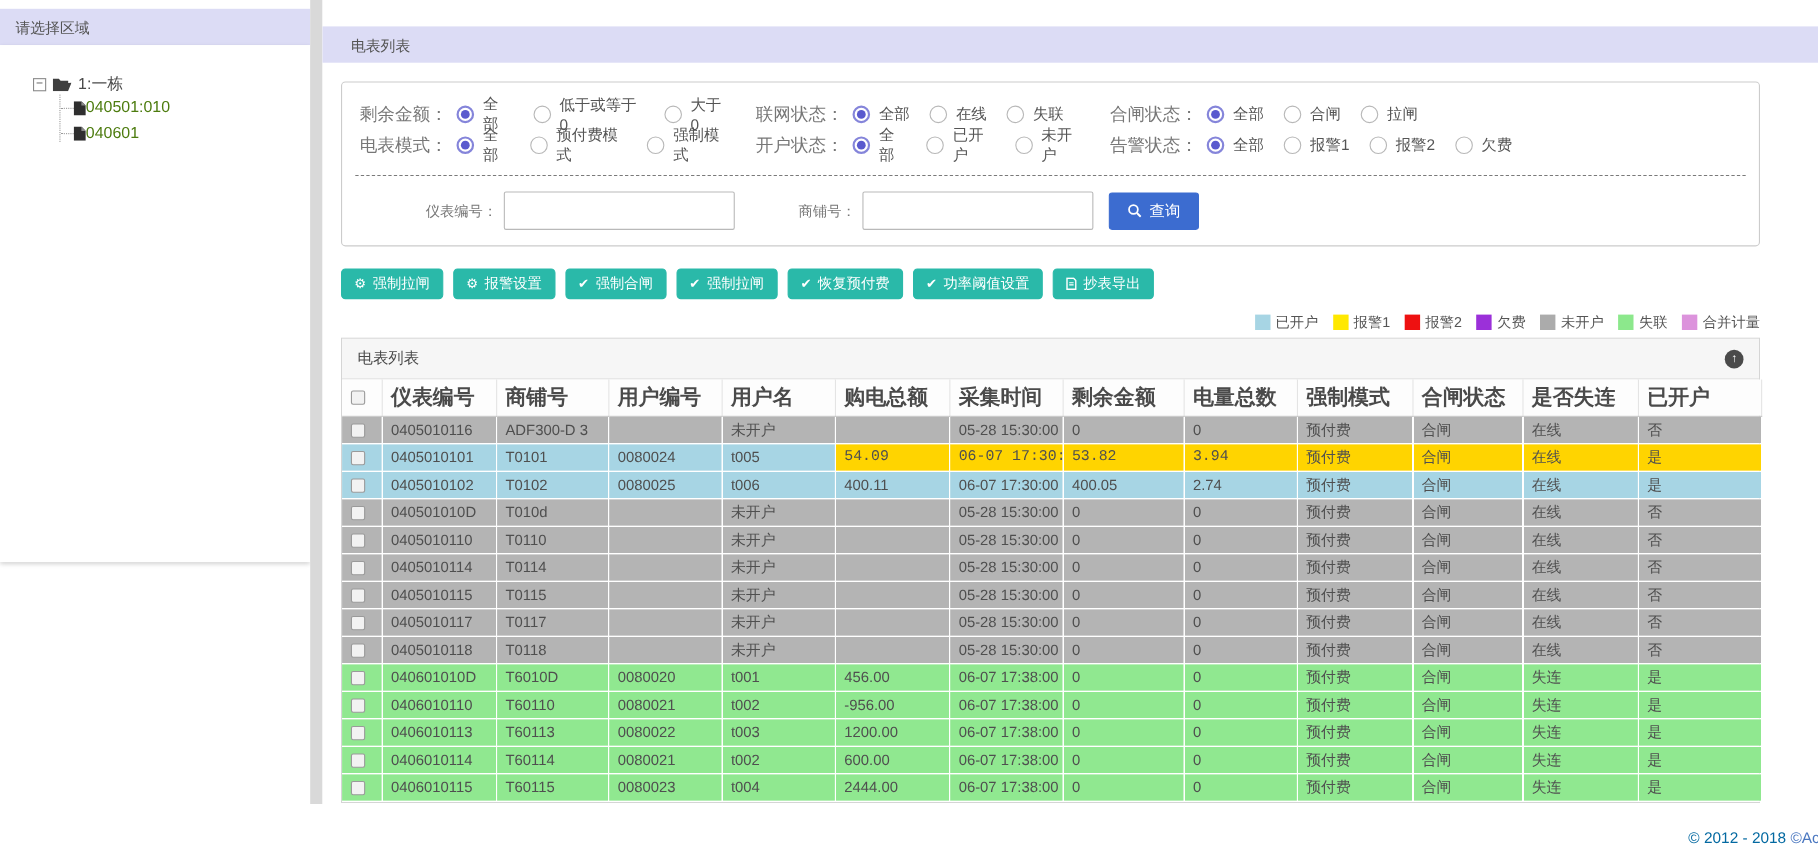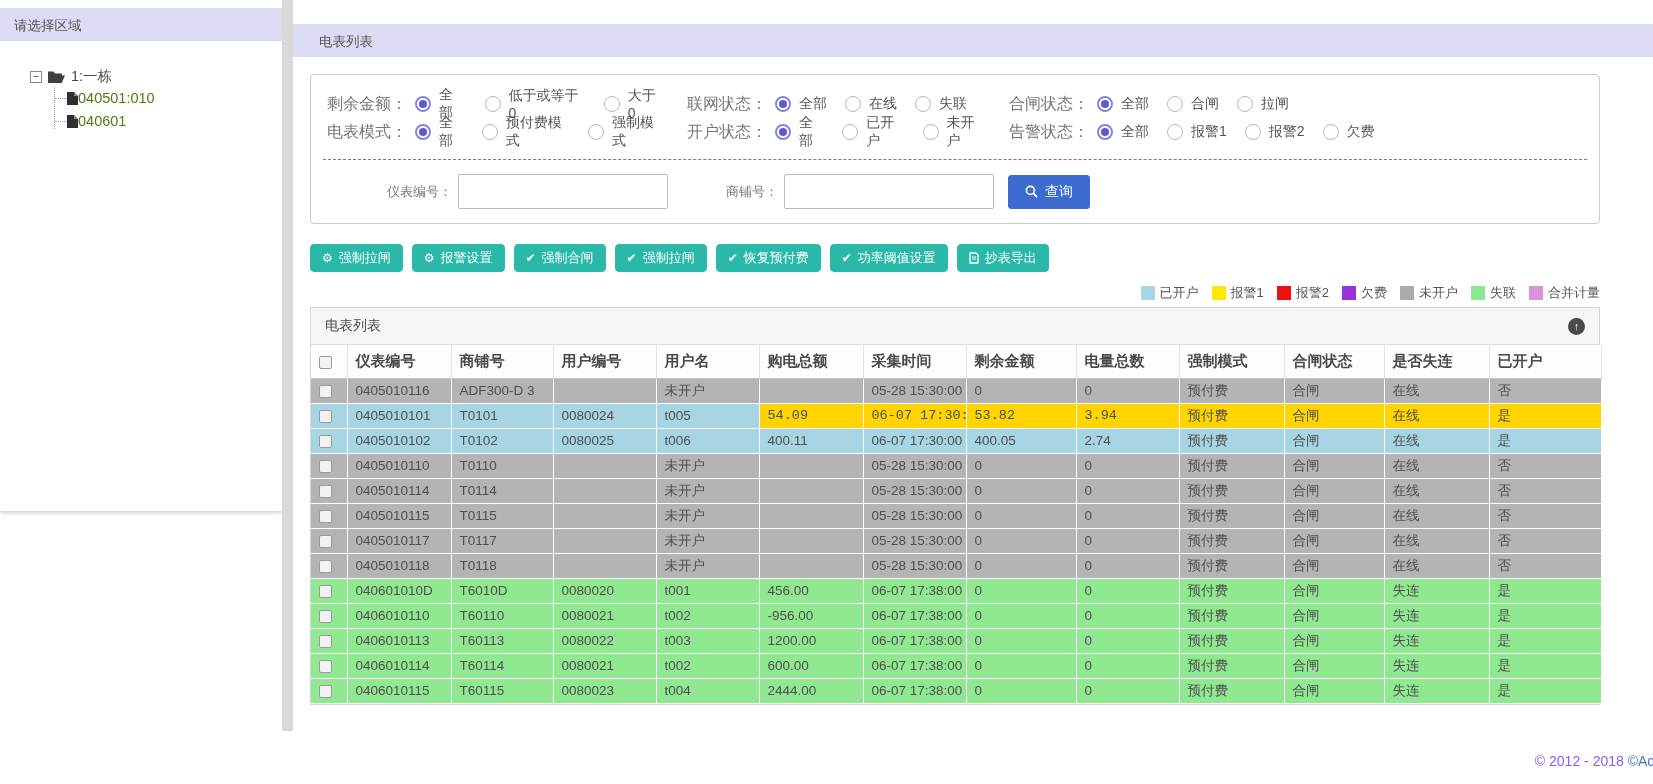--- a/index.html
+++ b/index.html
@@ -69,35 +69,35 @@
 
   
   .table-panel { width:1290px; margin-top:5px; border:1px solid #d5d5d5; background:#fff; }
   .tp-header { height:37px; background:#f6f6f6; border-bottom:1px solid #ddd;
     display:flex; align-items:center; justify-content:space-between; padding:0 14px;
     font-size:14px; color:#4a4a4a; }
   .collapse-ico { width:17px; height:17px; border-radius:50%; background:#4a4a4a; color:#fff;
     font-size:11px; line-height:17px; text-align:center; cursor:pointer; font-weight:bold; }
   table { border-collapse:collapse; table-layout:fixed; width:1288px; }
   th { height:33px; background:#fdfdfd; border-right:1px solid #e4e4e4; border-bottom:1px solid #c6c6c6;
-    font-size:15px; font-weight:700; color:#4a4a4a; text-align:left; padding:0 8px; }
+    font-size:19px; font-weight:700; color:#4a4a4a; text-align:left; padding:0 8px; }
   td { height:25px; padding:0 8px; font-size:13.5px; color:#4f4f4f;
     border-bottom:1px solid #fff; border-right:1px solid rgba(255,255,255,.5);
     overflow:hidden; white-space:nowrap; }
   .row-gray  td { background:var(--row-gray); }
   .row-blue  td { background:var(--row-blue); }
   .row-green td { background:var(--row-green); }
   td.cell-yellow { background:var(--cell-yellow) !important;font-family:Liberation Mono, monospace; }
   .cbx { display:inline-block; width:13px; height:13px; border:1px solid #9a9a9a;
     background:#f2f2f2; border-radius:2px; cursor:pointer; vertical-align:middle; }
 
   
   .footer { height:53px; position:relative; background:#fff; }
   .footer-text { position:absolute; top:22px; right:-6px; font-size:14px; white-space:nowrap; }
-  .footer-text .c1 { color:#8b5cf6;margin-top:24px; }
+  .footer-text .c1 { color:#0369a1;margin-top:24px; }
   .footer-text .c2 { color:#4a77c0; }
 </style>
 </head>
 <body>
 
 <div class="page">
 
   <aside class="sidebar">
     <div class="panel-title">请选择区域</div>
     <div class="tree-box">
@@ -404,20 +404,35 @@
                 <td>06-07 17:30:00</td>
                 <td>400.05</td>
                 <td>2.74</td>
                 <td>预付费</td>
                 <td>合闸</td>
                 <td>在线</td>
                 <td>是</td>
               </tr>
               <tr class="row-gray">
                 <td><span class="cbx"></span></td>
+                <td>040501010D</td>
+                <td>T010d</td>
+                <td></td>
+                <td>未开户</td>
+                <td></td>
+                <td>05-28 15:30:00</td>
+                <td>0</td>
+                <td>0</td>
+                <td>预付费</td>
+                <td>合闸</td>
+                <td>在线</td>
+                <td>否</td>
+              </tr>
+              <tr class="row-gray">
+                <td><span class="cbx"></span></td>
                 <td>0405010110</td>
                 <td>T0110</td>
                 <td></td>
                 <td>未开户</td>
                 <td></td>
                 <td>05-28 15:30:00</td>
                 <td>0</td>
                 <td>0</td>
                 <td>预付费</td>
                 <td>合闸</td>

